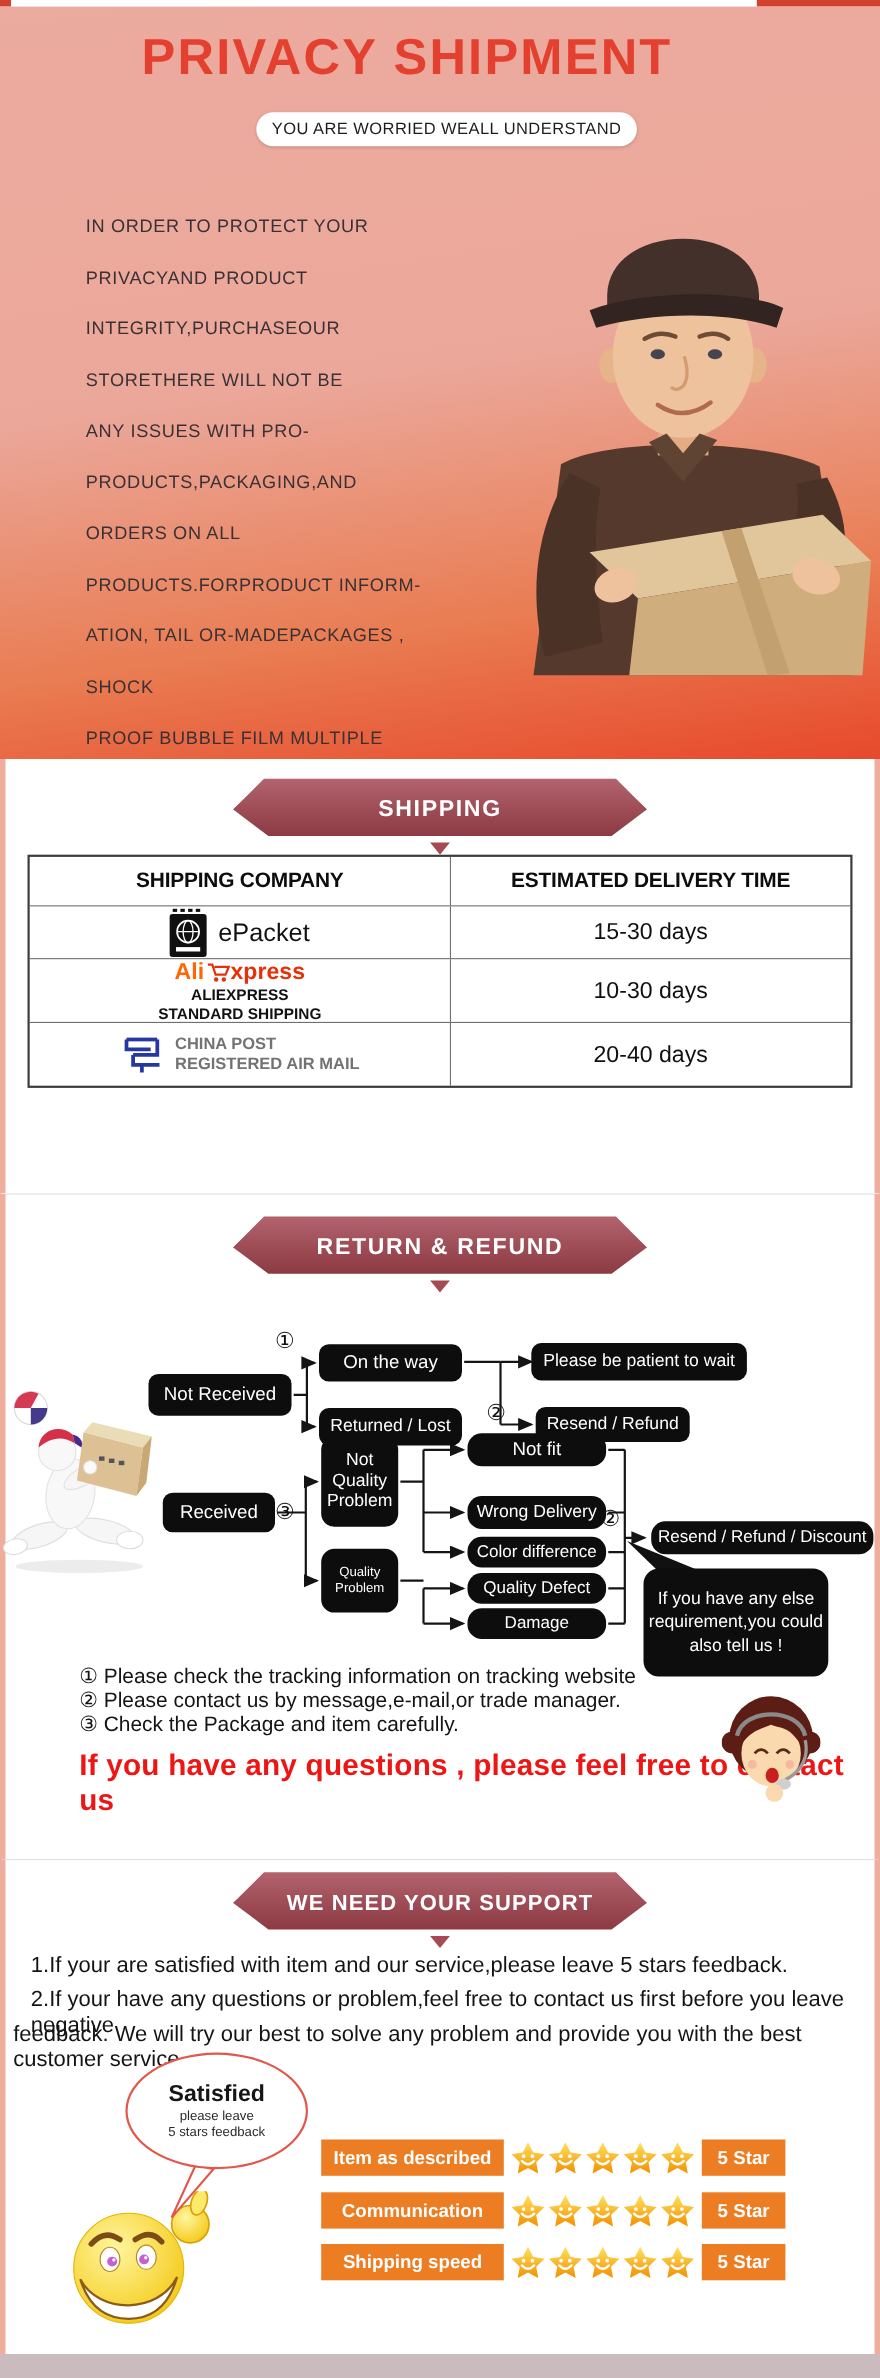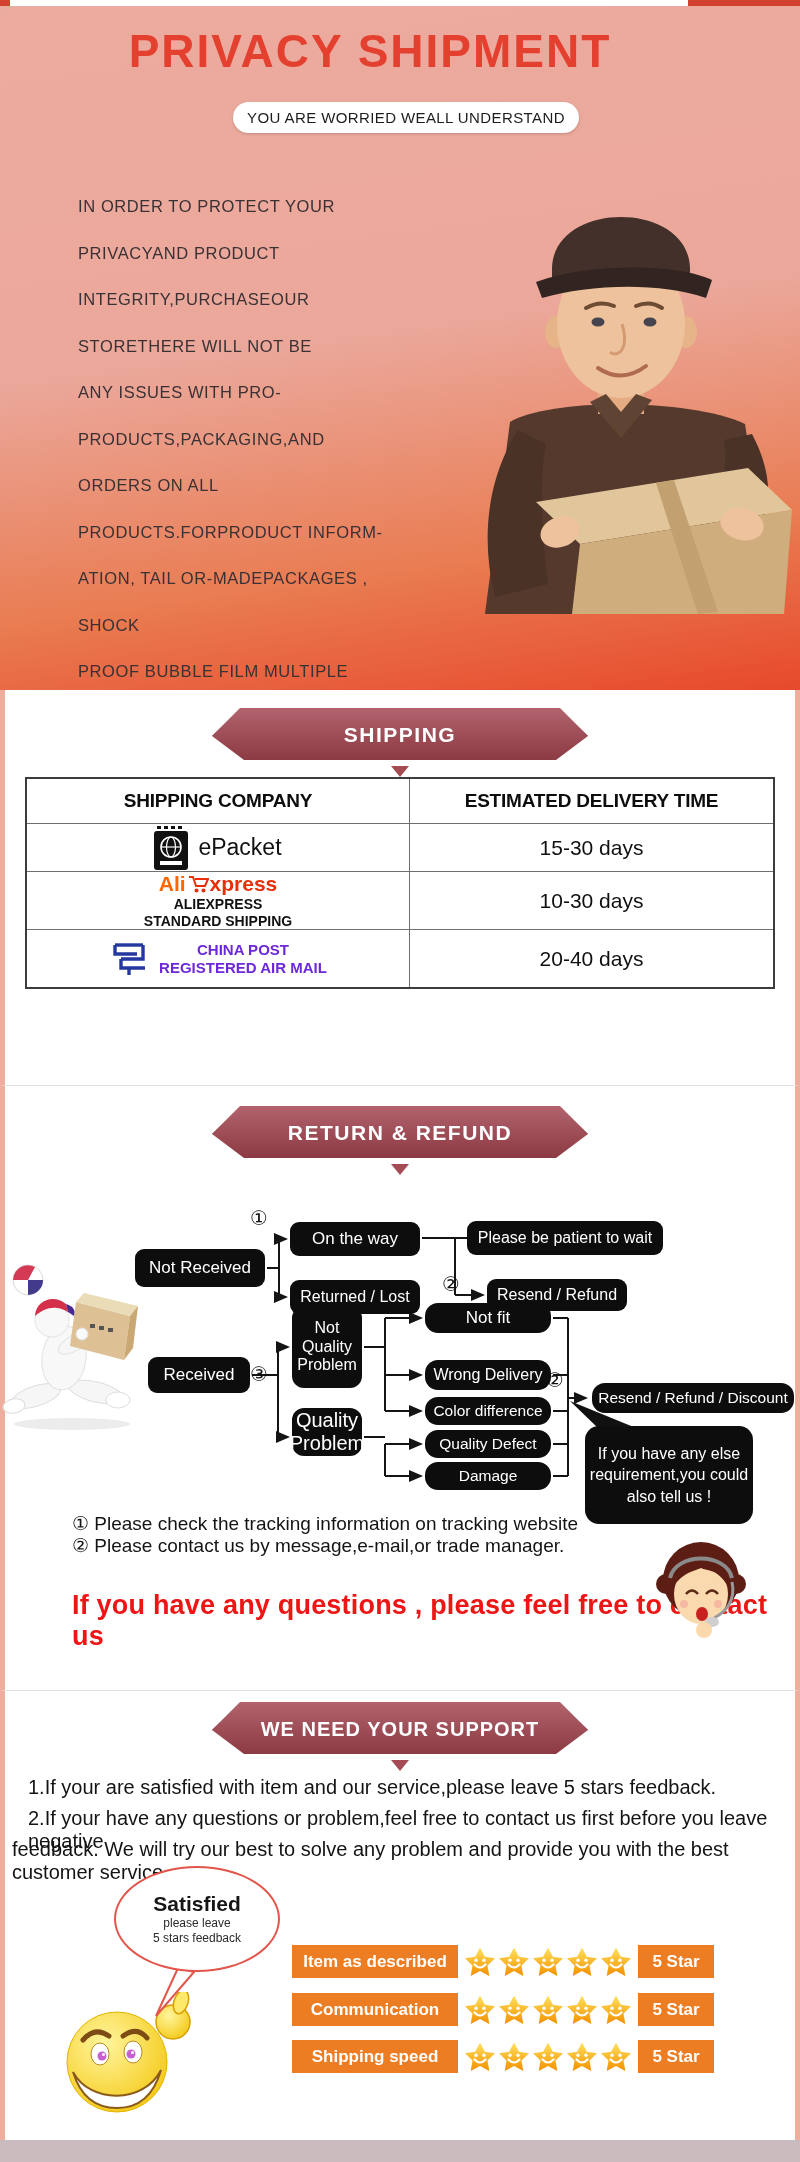--- a/index.html
+++ b/index.html
@@ -41,21 +41,21 @@
   .td-l{width:383px;border-right:1px solid #6f6f6f;display:flex;flex-direction:column;
         align-items:center;justify-content:center;text-align:center}
   .td-r{flex:1;display:flex;align-items:center;justify-content:center;font-size:21px;color:#101010}
   .h-head{height:44px}.h-r1{height:48px}.h-r2{height:58px}.h-r3{height:58px}.h-r4{height:66px}
   .th{font-size:19px;font-weight:700;color:#0d0d0d;letter-spacing:-.2px}
   .logo-row{display:flex;flex-direction:row;align-items:center;gap:10px}
   .epacket-name{font-size:23px;color:#111}
   .ali-line{display:flex;align-items:center;gap:1px;font-size:21px;font-weight:700}
   .ali-prefix{color:#ff6600}.ali-suffix{color:#e7300a}
   .sub-bold{font-size:14px;font-weight:700;color:#111;line-height:1.15}
-  .cp-lines{font-size:15px;font-weight:700;color:#6d28d9;line-height:1.2;text-align:center}
+  .cp-lines{font-size:15px;font-weight:700;color:#737373;line-height:1.2;text-align:left}
   .r4-label{font-size:14.5px;font-weight:700;color:#111;margin-bottom:4px}
 
   
   .flowbox{position:absolute;background:#0d0d0d;color:#fff;border-radius:9px;display:flex;
     align-items:center;justify-content:center;text-align:center;font-size:17px;line-height:1.15}
   .cnum{position:absolute;font-family:"DejaVu Sans","Liberation Sans",sans-serif;
         font-size:20px;color:#111}
   .notes-line{position:absolute;left:72px;font-size:19px;color:#141414;
         font-family:Liberation Sans, sans-serif}
   .contact-line{left:72px;top:1590px;font-size:27px;font-weight:700;color:#ee1515;letter-spacing:.2px}
@@ -277,41 +277,42 @@
       <path d="M553 249 H568"></path>
         <path d="M553 281 H568"></path>
         <path d="M568 123 V281"></path>
       <path d="M568 203 H586" marker-end="url(#arw)"></path>
     </g>
     <polygon points="598,233 636,233 570,206" fill="#111"></polygon>
   </svg>
 
   <div class="flowbox" style="left:135px;top:1249px;width:130px;height:38px">Not Received</div>
   <div class="flowbox" style="left:290px;top:1222px;width:130px;height:34px">On the way</div>
-  <div class="flowbox" style="left:467px;top:1221px;width:196px;height:34px;font-size:16px">Please be patient to wait</div>
+  <div class="flowbox" style="left:483px;top:1221px;width:196px;height:34px;font-size:16px">Please be patient to wait</div>
   <div class="flowbox" style="left:290px;top:1280px;width:130px;height:34px;font-size:16px">Returned / Lost</div>
   <div class="flowbox" style="left:487px;top:1279px;width:140px;height:32px;font-size:16px">Resend / Refund</div>
   <div class="flowbox" style="left:148px;top:1357px;width:102px;height:36px">Received</div>
   <div class="flowbox" style="left:292px;top:1306px;width:70px;height:82px;font-size:16px;border-radius:12px">Not Quality Problem</div>
-  <div class="flowbox" style="left:292px;top:1408px;width:70px;height:48px;font-size:20px;border-radius:12px">Quality Problem</div>
+  <div class="flowbox" style="left:292px;top:1408px;width:70px;height:58px;font-size:12px;border-radius:12px">Quality Problem</div>
   <div class="flowbox" style="left:425px;top:1303px;width:126px;height:30px;border-radius:13px">Not fit</div>
   <div class="flowbox" style="left:425px;top:1360px;width:126px;height:30px;font-size:16px;border-radius:13px">Wrong Delivery</div>
   <div class="flowbox" style="left:425px;top:1397px;width:126px;height:28px;font-size:15.5px;border-radius:13px">Color difference</div>
   <div class="flowbox" style="left:425px;top:1430px;width:126px;height:28px;font-size:15.5px;border-radius:13px">Quality Defect</div>
   <div class="flowbox" style="left:425px;top:1462px;width:126px;height:28px;font-size:15.5px;border-radius:13px">Damage</div>
   <div class="flowbox" style="left:592px;top:1383px;width:202px;height:30px;font-size:15.5px;border-radius:13px">Resend / Refund / Discount</div>
   <div class="flowbox" style="left:585px;top:1426px;width:168px;height:98px;font-size:16px;border-radius:14px;padding:4px;line-height:1.35">If you have any else requirement,you could also tell us !</div>
 
   <div class="cnum" style="left:250px;top:1206px">①</div>
   <div class="cnum" style="left:442px;top:1272px">②</div>
   <div class="cnum" style="left:250px;top:1362px">③</div>
   <div class="cnum" style="left:546px;top:1368px">②</div>
 
   <div class="notes-line" style="top:1512px">① Please check the tracking information on tracking website</div>
   <div class="notes-line" style="top:1534px">② Please contact us by message,e-mail,or trade manager.</div>
+  <div class="notes-line" style="top:1556px">③ Check the Package and item carefully.</div>
   <div class="abs contact-line">If you have any questions ,  please feel free to contact us</div>
 
   <svg class="abs" style="left:656px;top:1538px" width="90" height="110" viewBox="0 0 90 110">
     <circle cx="45" cy="42" r="38" fill="#5c1e14"></circle>
     <circle cx="10" cy="46" r="10" fill="#5c1e14"></circle>
       <circle cx="80" cy="46" r="10" fill="#5c1e14"></circle>
     <ellipse cx="45" cy="56" rx="27" ry="30" fill="#fbd9ae"></ellipse>
     <path d="M18 48 C16 18 74 18 72 48 C60 30 54 34 45 30 C36 34 28 34 18 48 Z" fill="#5c1e14"></path>
     <path d="M14 40 C20 14 70 14 76 40" stroke="#8a8a8a" stroke-width="4" fill="none"></path>
     <path d="M30 56 q6 -7 12 0" stroke="#5a2a16" stroke-width="2.5" fill="none"></path>

